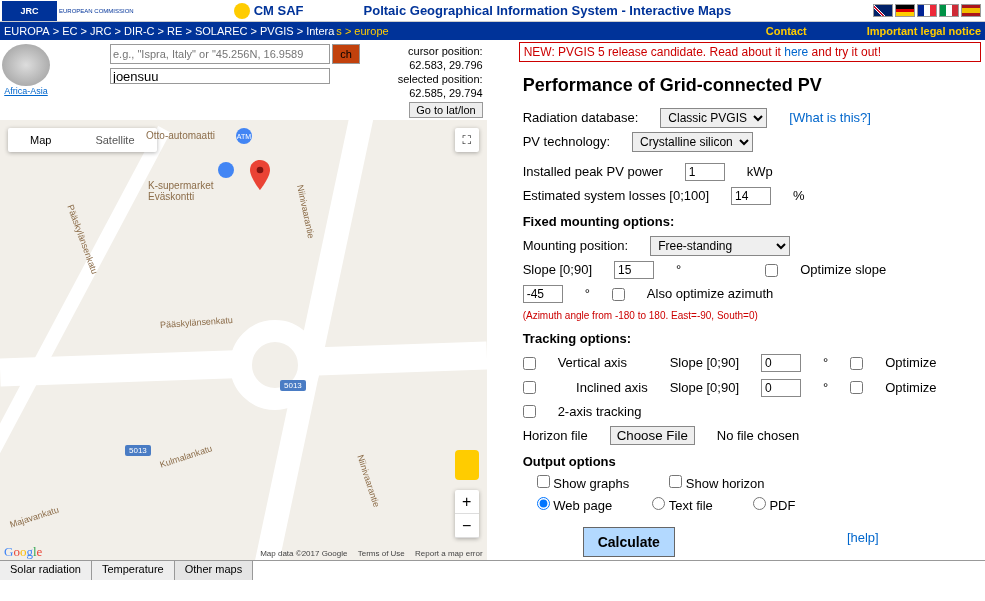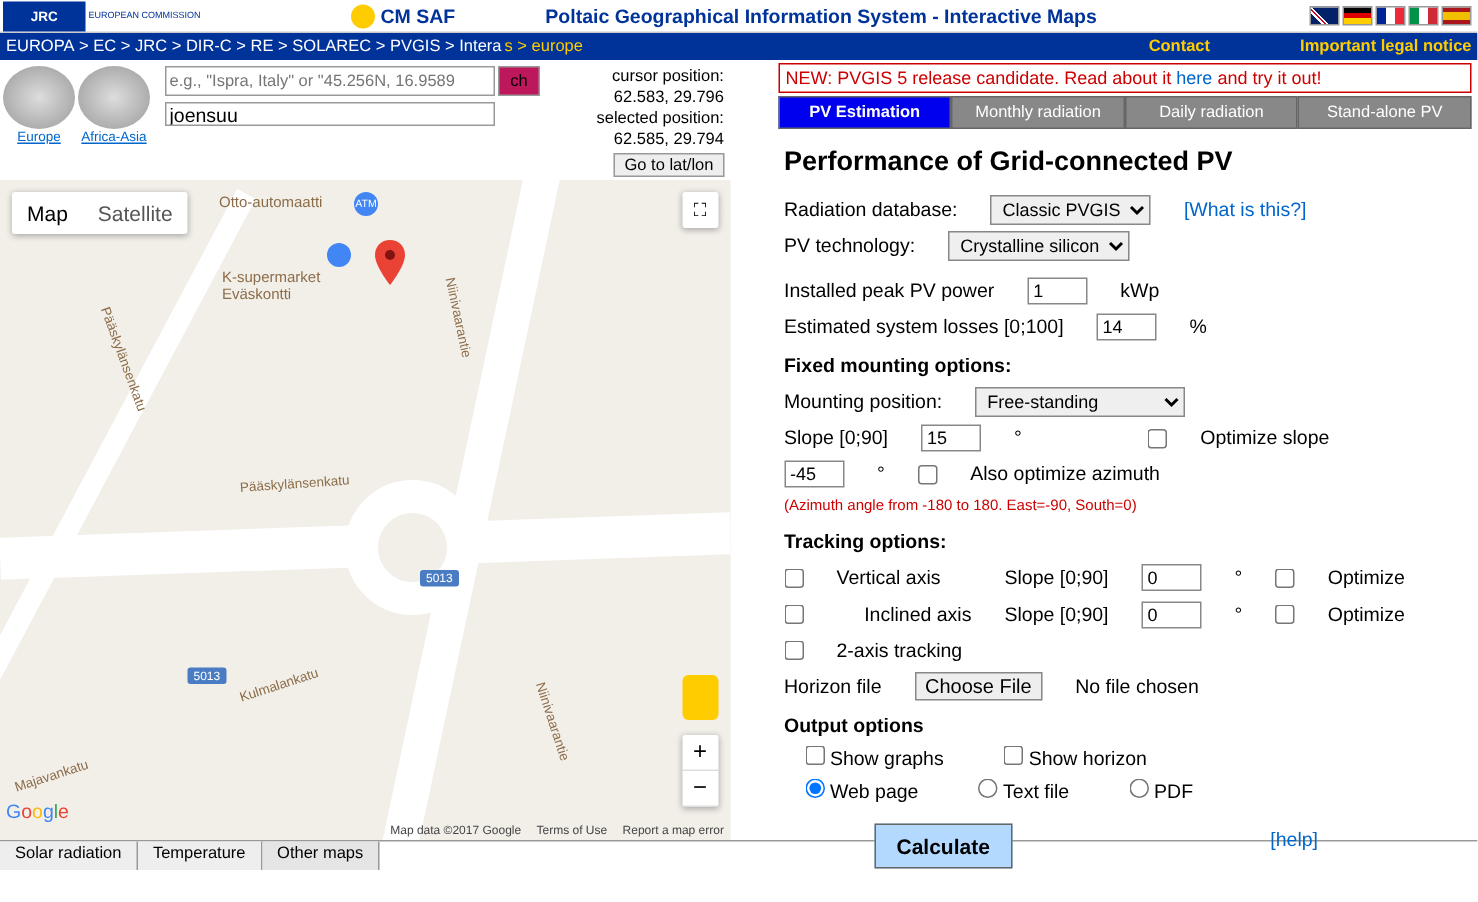--- a/index.html
+++ b/index.html
@@ -29,43 +29,43 @@
 .left { width: 501px; position: relative; }
 .right { width: 484px; padding: 2px 4px; margin-left: 28px; }
 
 .map-controls { height: 80px; position: relative; background: #fff; }
 .globes { position: absolute; left: 2px; top: 4px; display: flex; gap: 2px; }
 .globe { text-align: center; }
 .globe-img { width: 48px; height: 42px; background: radial-gradient(#ddd,#999); border-radius: 50%; }
 .globe-label { font-size: 9px; color: #0066cc; text-decoration: underline; }
 .search-box { position: absolute; left: 110px; top: 4px; }
 .search-input { width: 220px; height: 20px; border: 1px solid #999; padding: 2px; font-size: 11px; }
-.search-btn { position: absolute; left: 332px; top: 4px; width: 28px; height: 20px; font-size: 11px; background: #be185d; border: 1px solid #999; }
+.search-btn { position: absolute; left: 332px; top: 4px; width: 28px; height: 20px; font-size: 11px; background: #c2410c; border: 1px solid #999; }
 .coord-info { position: absolute; right: 4px; top: 4px; font-size: 11px; text-align: right; line-height: 14px; }
 .go-btn { position: absolute; right: 4px; top: 62px; font-size: 11px; padding: 1px 6px; background: #eee; border: 1px solid #999; }
 .search-val { position: absolute; left: 110px; top: 28px; width: 220px; height: 16px; border: 1px solid #999; padding: 2px; font-size: 13px; }
 
 .map { position: relative; width: 100%; height: 440px; background: #f2efe9; overflow: hidden; }
 .map-type { position: absolute; top: 8px; left: 8px; background: #fff; border-radius: 2px; box-shadow: 0 1px 4px rgba(0,0,0,0.3); display: flex; }
-.map-type div { padding: 6px 10px; font-size: 14px; cursor: pointer; }
+.map-type div { padding: 6px 22px; font-size: 11px; cursor: pointer; }
 .map-type div:first-child { font-weight: normal; color: #000; }
 .map-type div:last-child { color: #555; }
 .fullscreen { position: absolute; top: 8px; right: 8px; width: 24px; height: 24px; background: #fff; border-radius: 2px; box-shadow: 0 1px 4px rgba(0,0,0,0.3); display: flex; align-items: center; justify-content: center; font-size: 12px; }
 .pegman { position: absolute; right: 8px; top: 330px; width: 24px; height: 30px; background: #ffcc00; border-radius: 4px; }
 .zoom { position: absolute; right: 8px; top: 370px; background: #fff; border-radius: 2px; box-shadow: 0 1px 4px rgba(0,0,0,0.3); width: 24px; }
 .zoom div { height: 24px; display: flex; align-items: center; justify-content: center; font-size: 16px; border-bottom: 1px solid #ddd; cursor: pointer; }
 .road { position: absolute; background: #fff; }
 .poi { position: absolute; font-size: 10px; color: #8c6d4a; }
 .marker { position: absolute; left: 250px; top: 40px; width: 20px; height: 30px; }
 .marker svg { width: 100%; height: 100%; }
 .atm { position: absolute; left: 236px; top: 8px; width: 16px; height: 16px; background: #4285f4; border-radius: 50%; color: #fff; font-size: 7px; display: flex; align-items: center; justify-content: center; }
 .shop { position: absolute; left: 218px; top: 42px; width: 16px; height: 16px; background: #4285f4; border-radius: 50%; }
 .streetname { position: absolute; font-size: 9px; color: #8c6d4a; transform-origin: left center; }
 .roadnum { position: absolute; background: #4a7cc4; color: #fff; font-size: 8px; padding: 1px 4px; border-radius: 2px; }
-.google-logo { position: absolute; left: 4px; bottom: 12px; font-size: 13px; }
+.google-logo { position: absolute; left: 4px; bottom: 0; font-size: 13px; font-family: Liberation Serif, serif; }
 .map-attr { position: absolute; right: 4px; bottom: 2px; font-size: 8px; color: #444; }
 .map-attr span { margin-left: 8px; }
 
 .news { border: 1px solid #c00; padding: 2px 4px; font-size: 12px; color: #c00; margin-bottom: 2px; }
 .news a { color: #0066cc; }
 .tabs { display: flex; }
 .tab { flex: 1; text-align: center; padding: 4px 2px; font-size: 11px; background: #888; color: #fff; border: 1px solid #666; cursor: pointer; }
 .tab.active { background: #0000ee; font-weight: bold; }
 .panel { padding: 6px 4px; font-size: 13px; color: #000; line-height: 1.7; }
 .panel h2 { font-size: 18px; font-weight: bold; margin-bottom: 6px; }
@@ -117,24 +117,20 @@
   <span class="contact">Contact</span>
   <span class="legal">Important legal notice</span>
 </div>
 
 <div class="main">
   <div class="left">
     <div class="map-controls">
       <div class="globes">
         <div class="globe">
           <div class="globe-img"></div>
-          <div class="globe-label">Europe</div>
-        </div>
-        <div class="globe">
-          <div class="globe-img"></div>
           <div class="globe-label">Africa-Asia</div>
         </div>
       </div>
       <div class="search-box">
         <input class="search-input" placeholder="e.g., &quot;Ispra, Italy&quot; or &quot;45.256N, 16.9589" style="">
       </div>
       <button class="search-btn">ch</button>
       <input class="search-val" value="joensuu" style="">
       <div class="coord-info">
         <div>cursor position:</div>
@@ -189,26 +185,20 @@
         <span>Terms of Use</span>
         <span>Report a map error</span>
       </div>
     </div>
   </div>
 
   <div class="right">
     <div class="news">
       <span>NEW: PVGIS 5 release candidate. Read about it </span><a class="link">here</a><span> and try it out!</span>
     </div>
-    <div class="tabs">
-      <div class="tab active">PV Estimation</div>
-      <div class="tab">Monthly radiation</div>
-      <div class="tab">Daily radiation</div>
-      <div class="tab">Stand-alone PV</div>
-    </div>
     <div class="panel">
       <h2>Performance of Grid-connected PV</h2>
 
       <div class="row">
         <span>Radiation database:</span>
         <select><option>Classic PVGIS</option></select>
         <span class="link">[What is this?]</span>
       </div>
       <div class="row">
         <span>PV technology:</span>

